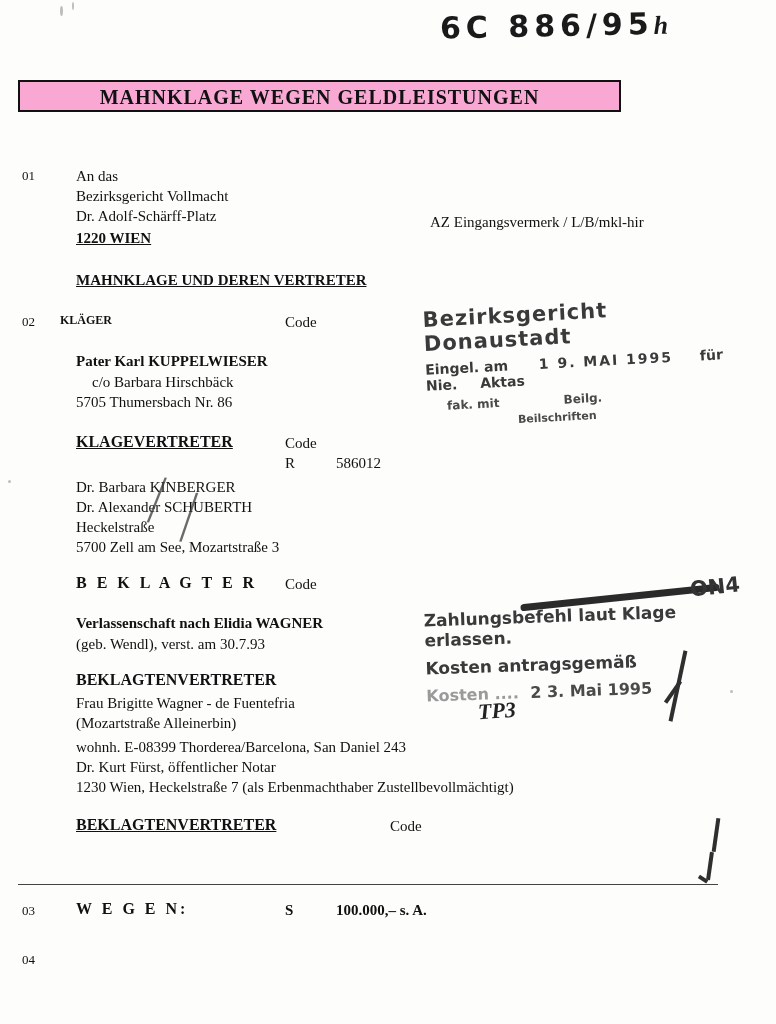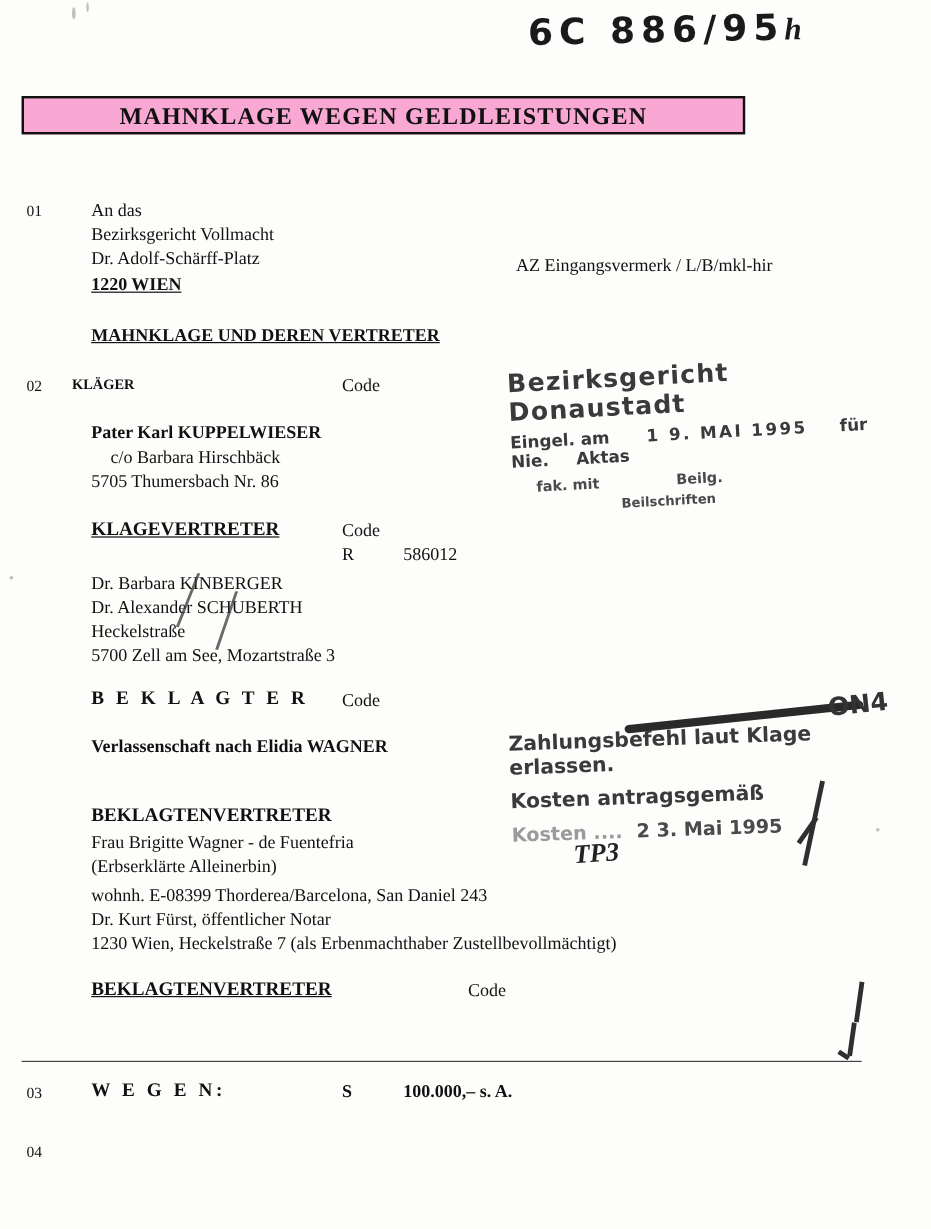--- a/index.html
+++ b/index.html
@@ -283,24 +283,25 @@
   <div class="blk" style="top:517px; left:76px;">Heckelstraße</div>
   <div class="blk" style="top:537px; left:76px;">5700 Zell am See, Mozartstraße 3</div>
 
   <div class="scribble scribble-1">/</div>
   <div class="scribble scribble-2">/</div>
 
   <div class="blk sp" style="top:573px; left:76px; font-size:16px;">B E K L A G T E R</div>
   <div class="blk" style="top:574px; left:285px; letter-spacing:0;">Code</div>
 
   <div class="blk b" style="top:613px; left:76px;">Verlassenschaft nach Elidia WAGNER</div>
+  <div class="blk" style="top:634px; left:76px;">(geb. Wendl), verst. am 30.7.93</div>
 
   <div class="blk b" style="top:670px; left:76px; font-size:16px;">BEKLAGTENVERTRETER</div>
   <div class="blk" style="top:693px; left:76px;">Frau Brigitte Wagner - de Fuentefria</div>
-  <div class="blk" style="top:713px; left:76px;">(Erbserklärte Alleinerbin)</div>
+  <div class="blk" style="top:713px; left:76px;">(Mozartstraße Alleinerbin)</div>
   <div class="blk" style="top:737px; left:76px;">wohnh. E-08399 Thorderea/Barcelona, San Daniel 243</div>
   <div class="blk" style="top:757px; left:76px;">Dr. Kurt Fürst, öffentlicher Notar</div>
   <div class="blk" style="top:777px; left:76px;">1230 Wien, Heckelstraße 7 (als Erbenmachthaber Zustellbevollmächtigt)</div>
 
   <div class="blk bu" style="top:815px; left:76px; font-size:16px;">BEKLAGTENVERTRETER</div>
   <div class="blk" style="top:816px; left:390px;">Code</div>
 
   <div class="hr" style="top:884px;"></div>
 
   <div class="num" style="top:903px; left:22px;">03</div>

